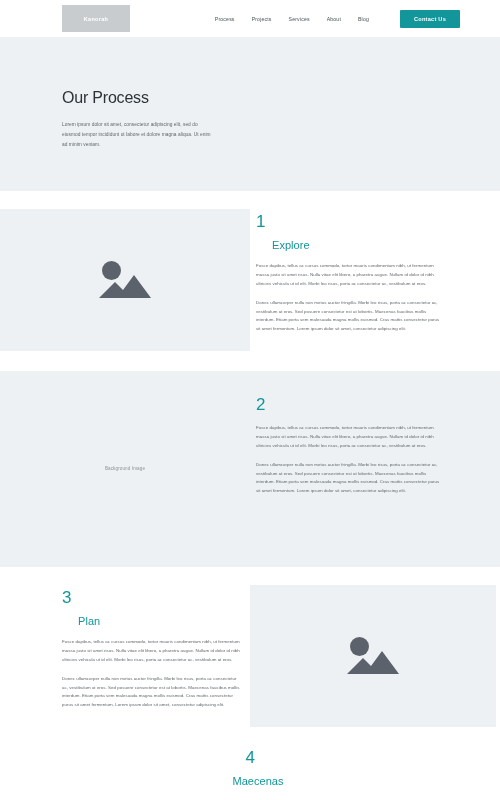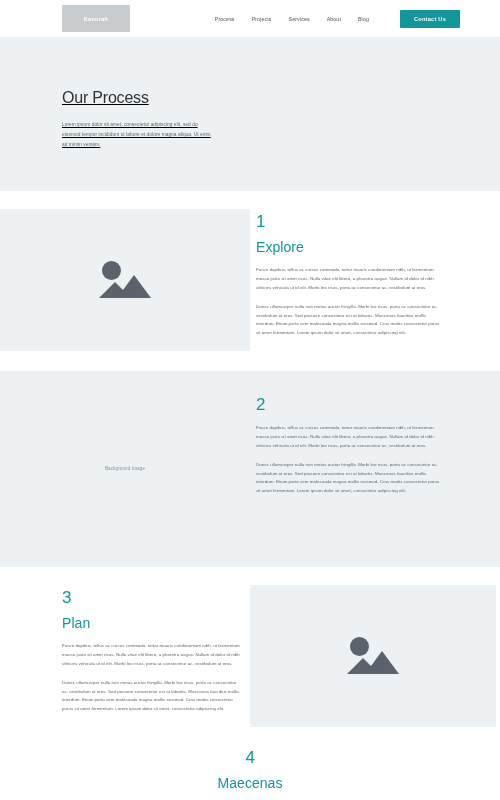--- a/index.html
+++ b/index.html
@@ -59,21 +59,20 @@
     border-radius: 1px;
     cursor: pointer;
     white-space: nowrap;
   }
 
   
   .hero {
     background: #eef1f3;
     padding: 52px 62px 42px 62px;
     min-height: 138px;
-    text-decoration: underline;
   }
   .hero-title {
     font-size: 16px;
     font-weight: 400;
     color: #2c3338;
     letter-spacing: -0.2px;
     margin-bottom: 13px;
   }
   .hero-body {
     font-size: 4.8px;
@@ -104,25 +103,26 @@
   .content { padding-top: 6px; }
 
   .step-num {
     font-size: 17px;
     font-weight: 400;
     color: #12969a;
     line-height: 1;
     letter-spacing: -0.3px;
   }
   .step-title {
-    font-size: 14px;
+    font-size: 11px;
     font-weight: 400;
     color: #12969a;
     margin-top: 9px;
     letter-spacing: 0.05px;
+    margin-left: 16px;
   }
   .step-p {
     font-size: 4.4px;
     line-height: 1.95;
     color: #5e676c;
     margin-top: 11px;
     letter-spacing: 0.04px;
   }
 
   

